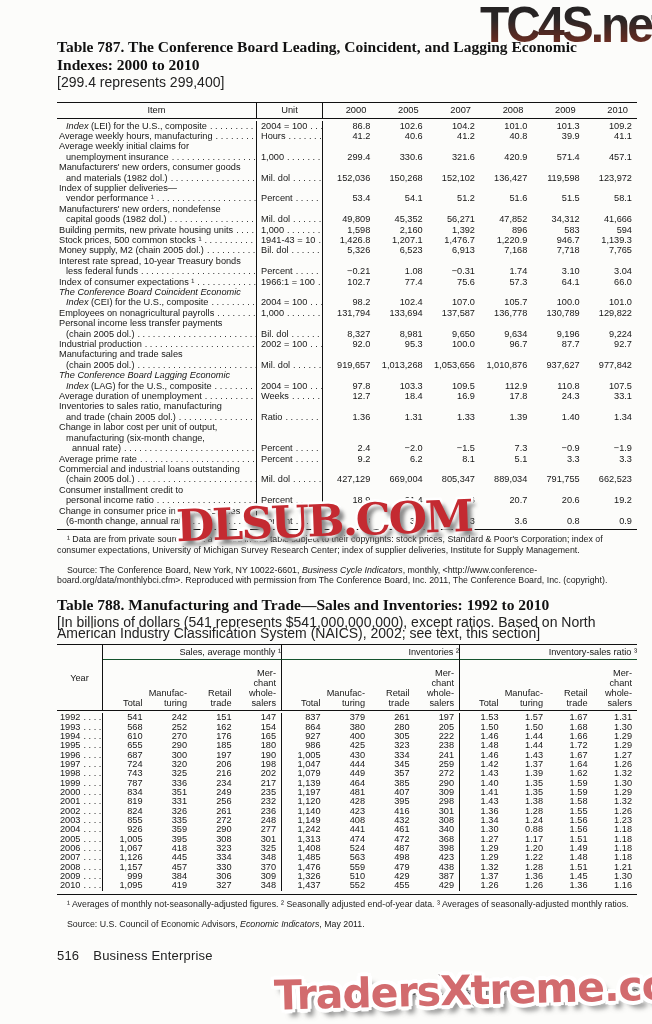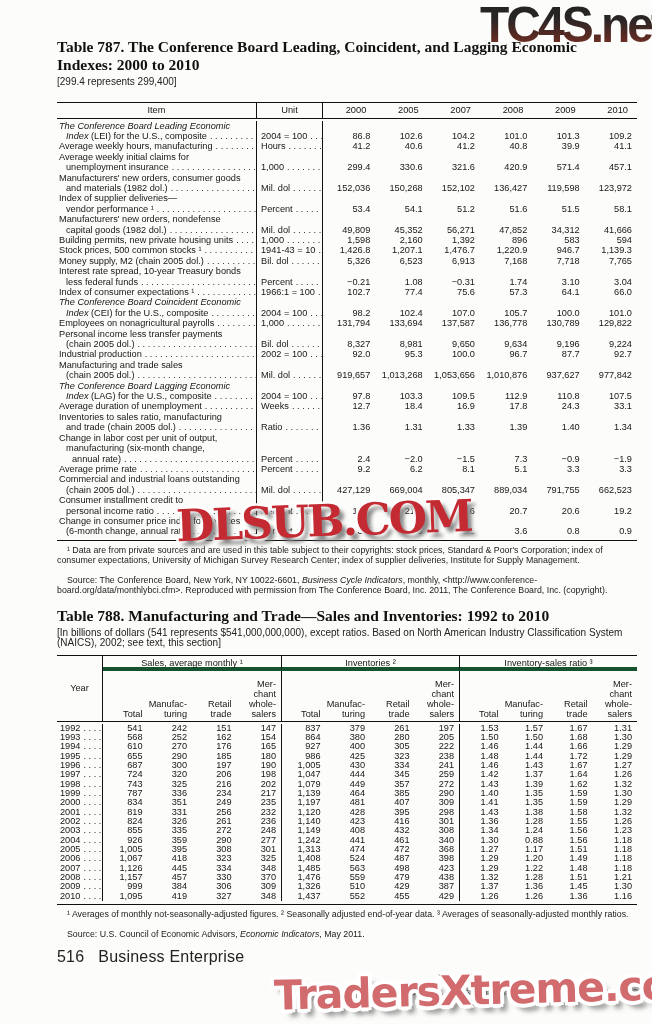--- a/index.html
+++ b/index.html
@@ -1,21 +1,21 @@
 <!DOCTYPE html>
 <html><head>
 <meta charset="utf-8">
 <style>
   html,body{margin:0;padding:0}
   *{box-sizing:border-box}
   #stage{position:relative;width:652px;height:1024px;background:#fcfcfa;overflow:hidden;
          font-family:"Liberation Sans",sans-serif;color:#161616}
   .content{position:absolute;left:57px;top:38px;width:580px}
   .ttl{font-family:"Liberation Serif",serif;font-weight:700;font-size:15.5px;line-height:18px;margin:0;color:#111}
-  .tnote{font-size:10px;line-height:10.5px;margin:3px 0 5px 0;color:#222}
+  .tnote{font-size:14px;line-height:10.5px;margin:3px 0 5px 0;color:#222}
 
   
   .t7head{display:grid;grid-template-columns:200px 66px repeat(6,1fr);
           border-top:1.5px solid #111;border-bottom:1px solid #111;height:17px;
           align-items:center;font-size:9.3px;margin-top:14px}
   .t7head .hItem{height:100%;display:flex;align-items:center;justify-content:center;border-right:1px solid #111}
   .t7head .hUnit{height:100%;display:flex;align-items:center;justify-content:center;border-right:1.8px solid #111}
   .t7head .hYear{text-align:right;padding-right:9px}
   .t7body{border-bottom:1.5px solid #111;padding:2px 0 3px 0}
   .t7row{display:grid;grid-template-columns:200px 66px repeat(6,1fr);font-size:9.2px;line-height:10.4px}
@@ -28,33 +28,33 @@
   .lead::after{content:". . . . . . . . . . . . . . . . . . . . . . . . . . . . . . . . . . . . . . . . . ."}
 
   .fnblock{font-size:8.8px;line-height:10.2px;margin-top:4px;text-indent:10px;color:#1a1a1a}
   .src{margin-top:10px}
 
   
   .ttl2{margin-top:11px}
   .t8head{display:grid;grid-template-columns:46px repeat(12,1fr);grid-template-rows:15px 50px;
           border-top:1.5px solid #111;border-bottom:1px solid #111;font-size:9.2px;margin-top:6px}
   .hdrYear{grid-row:1/3;grid-column:1;border-right:1px solid #111;display:flex;align-items:center;justify-content:center}
-  .grp{grid-row:1;text-align:center;border-bottom:4px solid #14532d;padding-top:2px}
+  .grp{grid-row:1;text-align:right;border-bottom:1px solid #14532d;padding-top:2px}
   .grp.s2,.grp.s3{border-left:1px solid #111}
   .sub{grid-row:2;display:flex;align-items:flex-end;justify-content:flex-end;text-align:right;
        white-space:pre-line;padding:0 5px 2px 0;line-height:10px}
   .sub.sep{border-left:1px solid #111}
   .t8body{border-bottom:1.5px solid #111;padding:2px 0 3px 0}
   .t8row{display:grid;grid-template-columns:46px repeat(12,1fr);font-size:9.2px;line-height:9.35px}
   .t8y{display:flex;align-items:baseline;overflow:hidden;padding-left:3px;border-right:1px solid #111}
   .t8v{text-align:right;padding-right:5px}
   .t8v.sep,.sub.sep{border-left:1px solid #111}
 
   
-  .pgfoot{position:absolute;left:57px;top:948px;font-size:16px;letter-spacing:.2px;color:#222}
+  .pgfoot{position:absolute;left:57px;top:948px;font-size:13px;letter-spacing:.2px;color:#222}
   .pgfoot .num{margin-right:14px}
   .attr{position:absolute;right:14px;top:986px;font-size:9.6px;color:#1a1a1a}
 
   
   .wm{position:absolute;font-weight:700;pointer-events:none;white-space:nowrap}
   .wm-tc4s{top:-2px;right:-12px;font-size:48px;letter-spacing:-3px;
            font-family:"Liberation Sans",sans-serif;
            background:linear-gradient(180deg,#202020 0%,#2b2626 40%,#5a2a22 70%,#8f3c2c 100%);
            -webkit-background-clip:text;background-clip:text;color:transparent;transform:scaleY(1.03)}
   .wm-dlsub{top:495px;left:176px;font-size:44px;letter-spacing:-2px;
@@ -84,32 +84,20 @@
         <div class="hItem">Item</div>
         <div class="hUnit">Unit</div>
         <div class="hYear">2000</div>
         <div class="hYear">2005</div>
         <div class="hYear">2007</div>
         <div class="hYear">2008</div>
         <div class="hYear">2009</div>
         <div class="hYear">2010</div>
       </div>
       <div class="t7body">
-          <div class="t7row">
-            <div class="t7item ind0">
-              <span class="txt"><i>The Conference Board Leading Economic</i></span>
-            </div>
-            <div class="t7unit"></div>
-            <div class="t7val"></div>
-            <div class="t7val"></div>
-            <div class="t7val"></div>
-            <div class="t7val"></div>
-            <div class="t7val"></div>
-            <div class="t7val"></div>
-          </div>
           <div class="t7row">
             <div class="t7item ind1">
               <span class="txt"><i>Index</i> (LEI) for the U.S., composite</span>
               <span class="lead"></span>
             </div>
             <div class="t7unit">
               <span class="txt">2004 = 100</span>
               <span class="lead"></span>
             </div>
             <div class="t7val">86.8</div>

